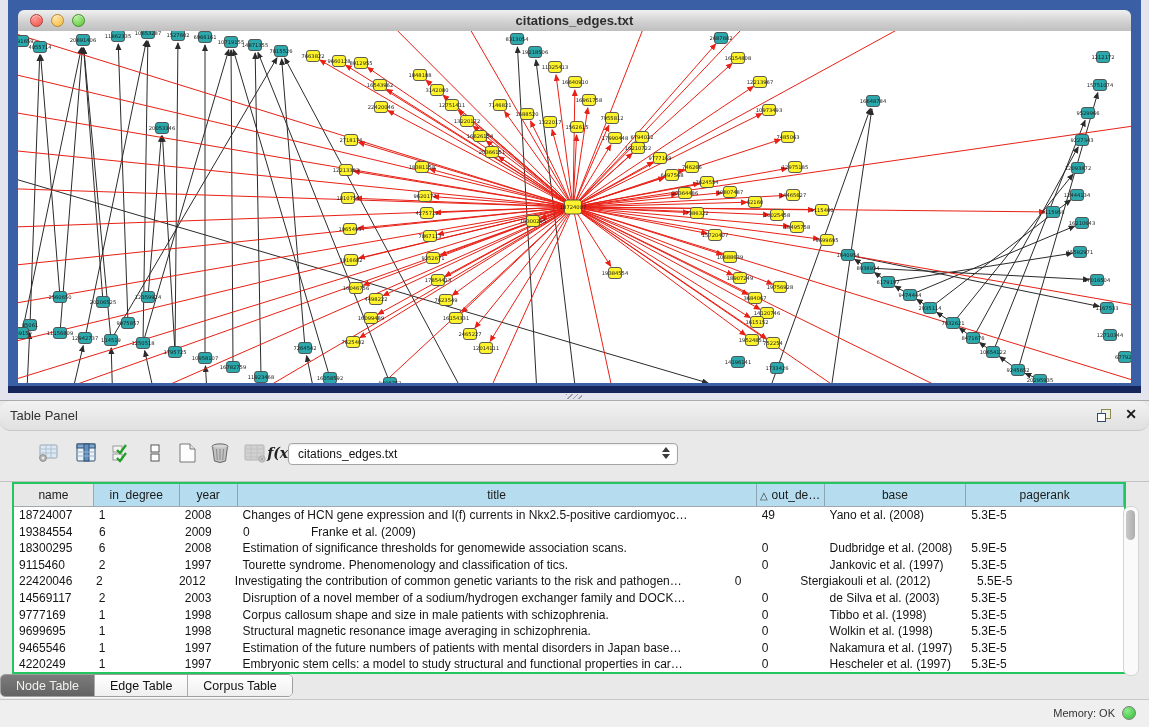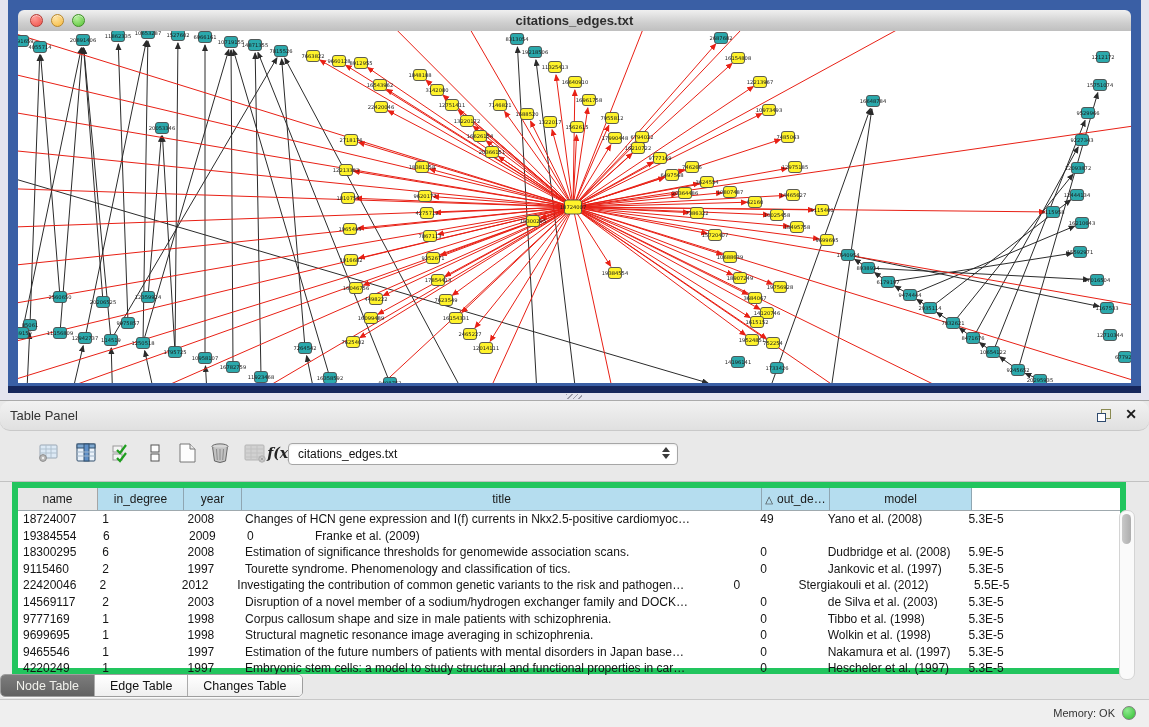--- a/index.html
+++ b/index.html
@@ -32,21 +32,21 @@
   .tp-toolbar{position:relative;height:50px;border-bottom:1px solid #C2C2C2;}
   .tool-ic{position:absolute;top:9px;width:26px;height:26px;display:flex;align-items:center;justify-content:center;cursor:pointer;}
   .fx{font-family:"DejaVu Serif",serif;font-style:italic;font-weight:bold;font-size:14px;color:#222;}
   .combo{position:absolute;left:288px;top:12px;width:390px;height:22px;background:#FFF;border:1px solid #A6A6A6;border-radius:4px;
     font-size:12px;color:#111;display:flex;align-items:center;padding-left:9px;box-sizing:border-box;box-shadow:inset 0 1px 2px rgba(0,0,0,.08);}
   .combo .stepper{position:absolute;right:7px;top:3px;display:flex;flex-direction:column;gap:2px;}
   .combo .stepper i{display:block;width:0;height:0;border-left:4px solid transparent;border-right:4px solid transparent;}
   .combo .stepper .up{border-bottom:5px solid #3B3B3B;}
   .combo .stepper .dn{border-top:5px solid #3B3B3B;}
 
-  .tp-table{position:absolute;left:12px;top:81px;width:1114px;height:192px;background:#FFF;border:6px solid #22c55e;box-sizing:border-box;}
+  .tp-table{position:absolute;left:12px;top:81px;width:1114px;height:192px;background:#FFF;border:2px solid #22c55e;box-sizing:border-box;}
   .thead{display:flex;height:22px;border-bottom:1px solid #9FA9AE;}
   .th{background:#B5DDEF;border-right:1px solid #8FA6B2;font-size:12px;color:#1A1A1A;
       display:flex;align-items:center;justify-content:center;box-sizing:border-box;overflow:hidden;white-space:nowrap;}
   .th:first-child{background:#E7E7E7;border-right:1px solid #A5A5A5;}
   .sortg{font-size:10px;margin-right:4px;color:#333;}
   .trow{display:flex;height:16.6px;font-size:12px;color:#141414;}
   .td{padding-left:5px;box-sizing:border-box;overflow:hidden;white-space:nowrap;line-height:16.5px;}
 
   .vscroll{position:absolute;right:-15px;top:22px;width:14px;height:168px;background:#FAFAFA;border:1px solid #D4D4D4;border-radius:7px;}
   .vthumb{position:absolute;left:1.5px;top:3px;width:9px;height:30px;background:linear-gradient(90deg,#C9C9C9,#ADADAD);border-radius:5px;}
@@ -594,21 +594,24 @@
           <span>year</span>
         </div>
         <div class="th" style="width: 520px;">
           <span>title</span>
         </div>
         <div class="th" style="width: 68px;">
           <span class="sortg">△</span>
           <span>out_de…</span>
         </div>
         <div class="th" style="width: 142px;">
-          <span>model</span>
+          <span>base</span>
+        </div>
+        <div class="th" style="width: 158px;">
+          <span>pagerank</span>
         </div>
       </div>
     <div id="tbody">
         <div class="trow">
           <div class="td" style="width: 80px;">18724007</div>
           <div class="td" style="width: 86px;">1</div>
           <div class="td" style="width: 58px;">2008</div>
           <div class="td" style="width: 520px;">Changes of HCN gene expression and I(f) currents in Nkx2.5-positive cardiomyoc…</div>
           <div class="td" style="width: 68px;">49</div>
           <div class="td" style="width: 142px;">Yano et al. (2008)</div>
@@ -697,21 +700,21 @@
       </div>
     <div class="vscroll">
         <div class="vthumb"></div>
       </div>
   </div>
 
   <div class="seg-wrap">
     <div class="segmented" id="tabs">
         <div class="seg active">Node Table</div>
         <div class="seg">Edge Table</div>
-        <div class="seg">Changes Table</div>
+        <div class="seg">Corpus Table</div>
       </div>
   </div>
 </div>
 
 <div class="status-bar">
   <span class="memory">Memory: OK</span>
   <span class="mem-dot"></span>
 </div>
 
 </body></html>

